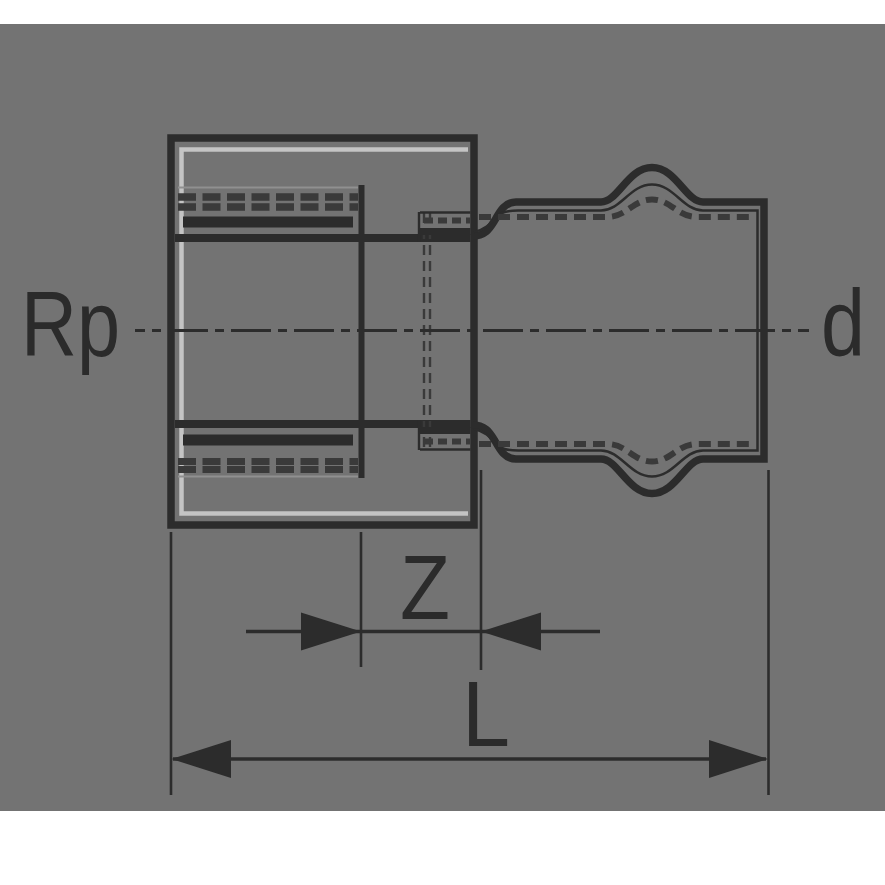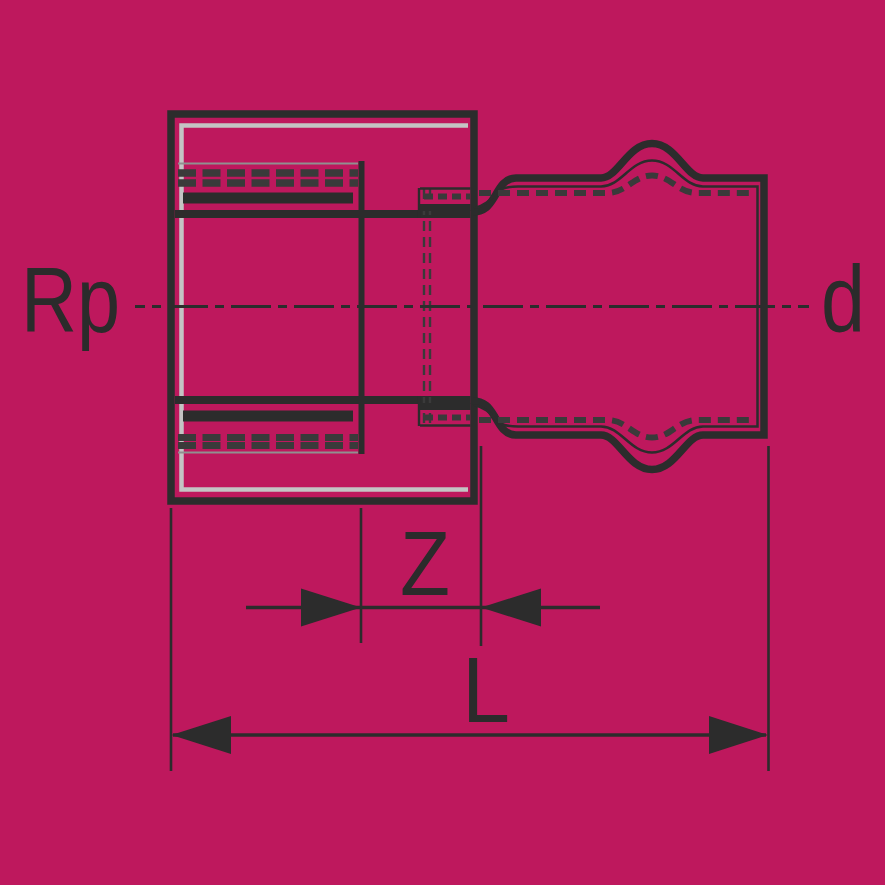--- a/index.html
+++ b/index.html
@@ -1,16 +1,16 @@
 <!DOCTYPE html>
 <html style="--line: #2c2c2c; --hatch: #3a3a3a; --echo: #c4c4c4; --faint: #909090; --label: #2b2b2b;"><head>
 <meta charset="utf-8">
 <style>
   html,body{margin:0;padding:0;background:#ffffff;}
-  .stage{position:relative;width:885px;height:885px;background:#be185d;overflow:hidden;}
+  .stage{position:relative;width:885px;height:787px;background:#737373;overflow:hidden;margin-top:24px;}
   svg{display:block;width:885px;height:885px;}
   .ln{stroke:var(--line,#2c2c2c);fill:none;}
   .ht{stroke:var(--hatch,#3a3a3a);fill:none;}
   .ec{stroke:var(--echo,#c4c4c4);fill:none;}
   .fg{stroke:var(--faint,#909090);fill:none;}
   .ar{fill:var(--line,#2c2c2c);stroke:none;}
   .solid{fill:var(--line,#2c2c2c);stroke:none;}
   text{fill:var(--label,#2b2b2b);font-family:"Liberation Sans",sans-serif;}
 </style>
 </head>

